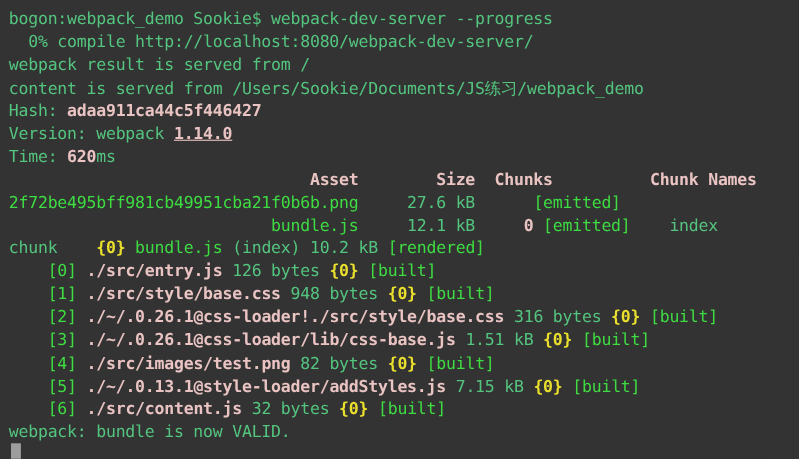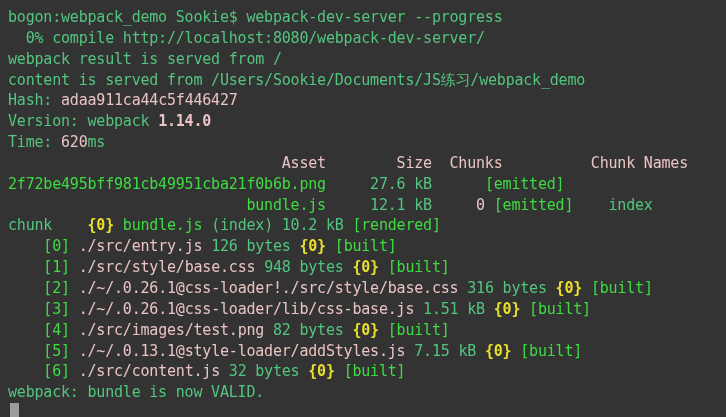--- a/index.html
+++ b/index.html
@@ -26,23 +26,23 @@
     letter-spacing: -0.2px;
   }
   .line { height: 20.85px; }
   
   .g  { color: var(--green, #54c57f); }
   
   .G  { color: var(--lime, #3edc42); font-weight: normal; }
   
   .y  { color: var(--yellow, #eadf2d); font-weight: bold; }
   
-  .p  { color: var(--pink, #eac3c3); font-weight: normal; }
+  .p  { color: var(--pink, #eac3c3); font-weight: bold; }
   
-  .pu { color: var(--pink, #eac3c3); font-weight: bold; }
+  .pu { color: var(--pink, #eac3c3); font-weight: bold; text-decoration: underline; }
   .cursor {
     display: inline-block;
     width: 9px;
     height: 18px;
     margin-left: 2px;
     background: var(--cursor, #9d9d9d);
   }
 </style>
 </head>
 <body>

